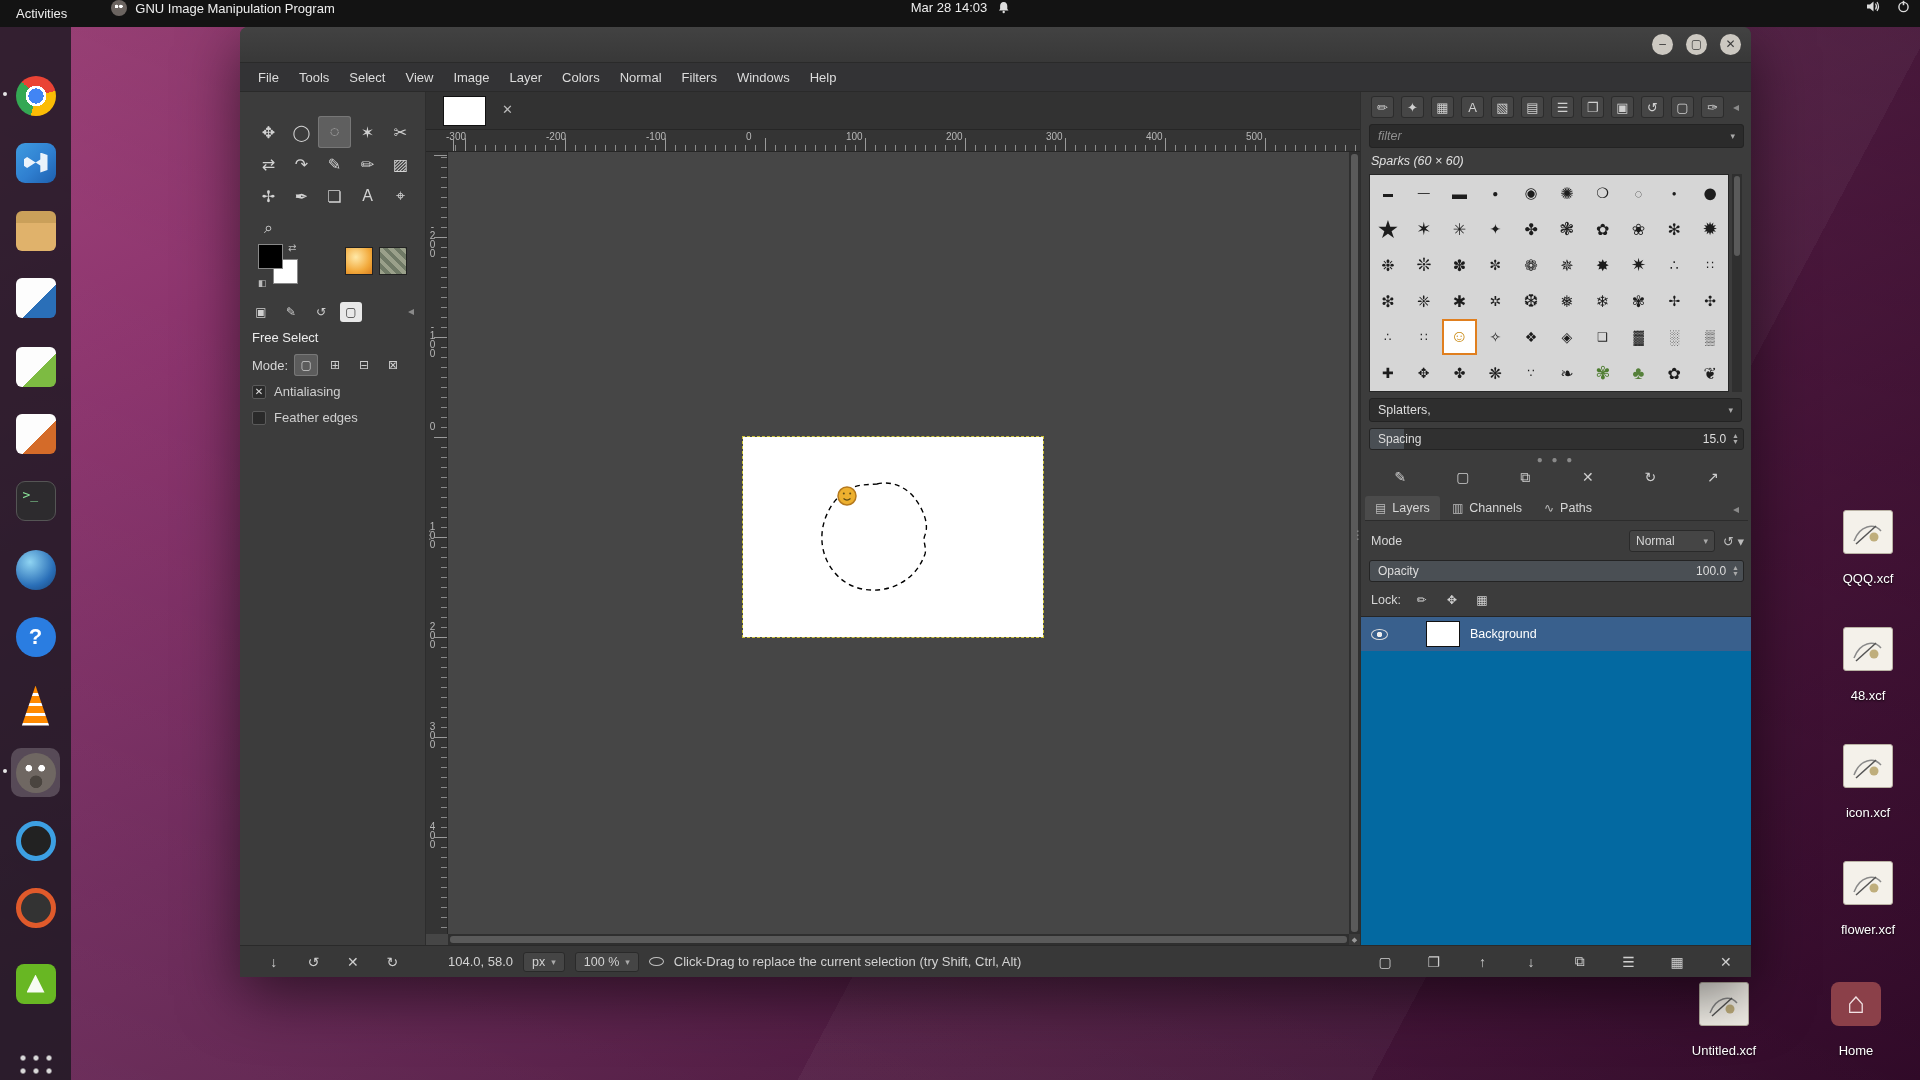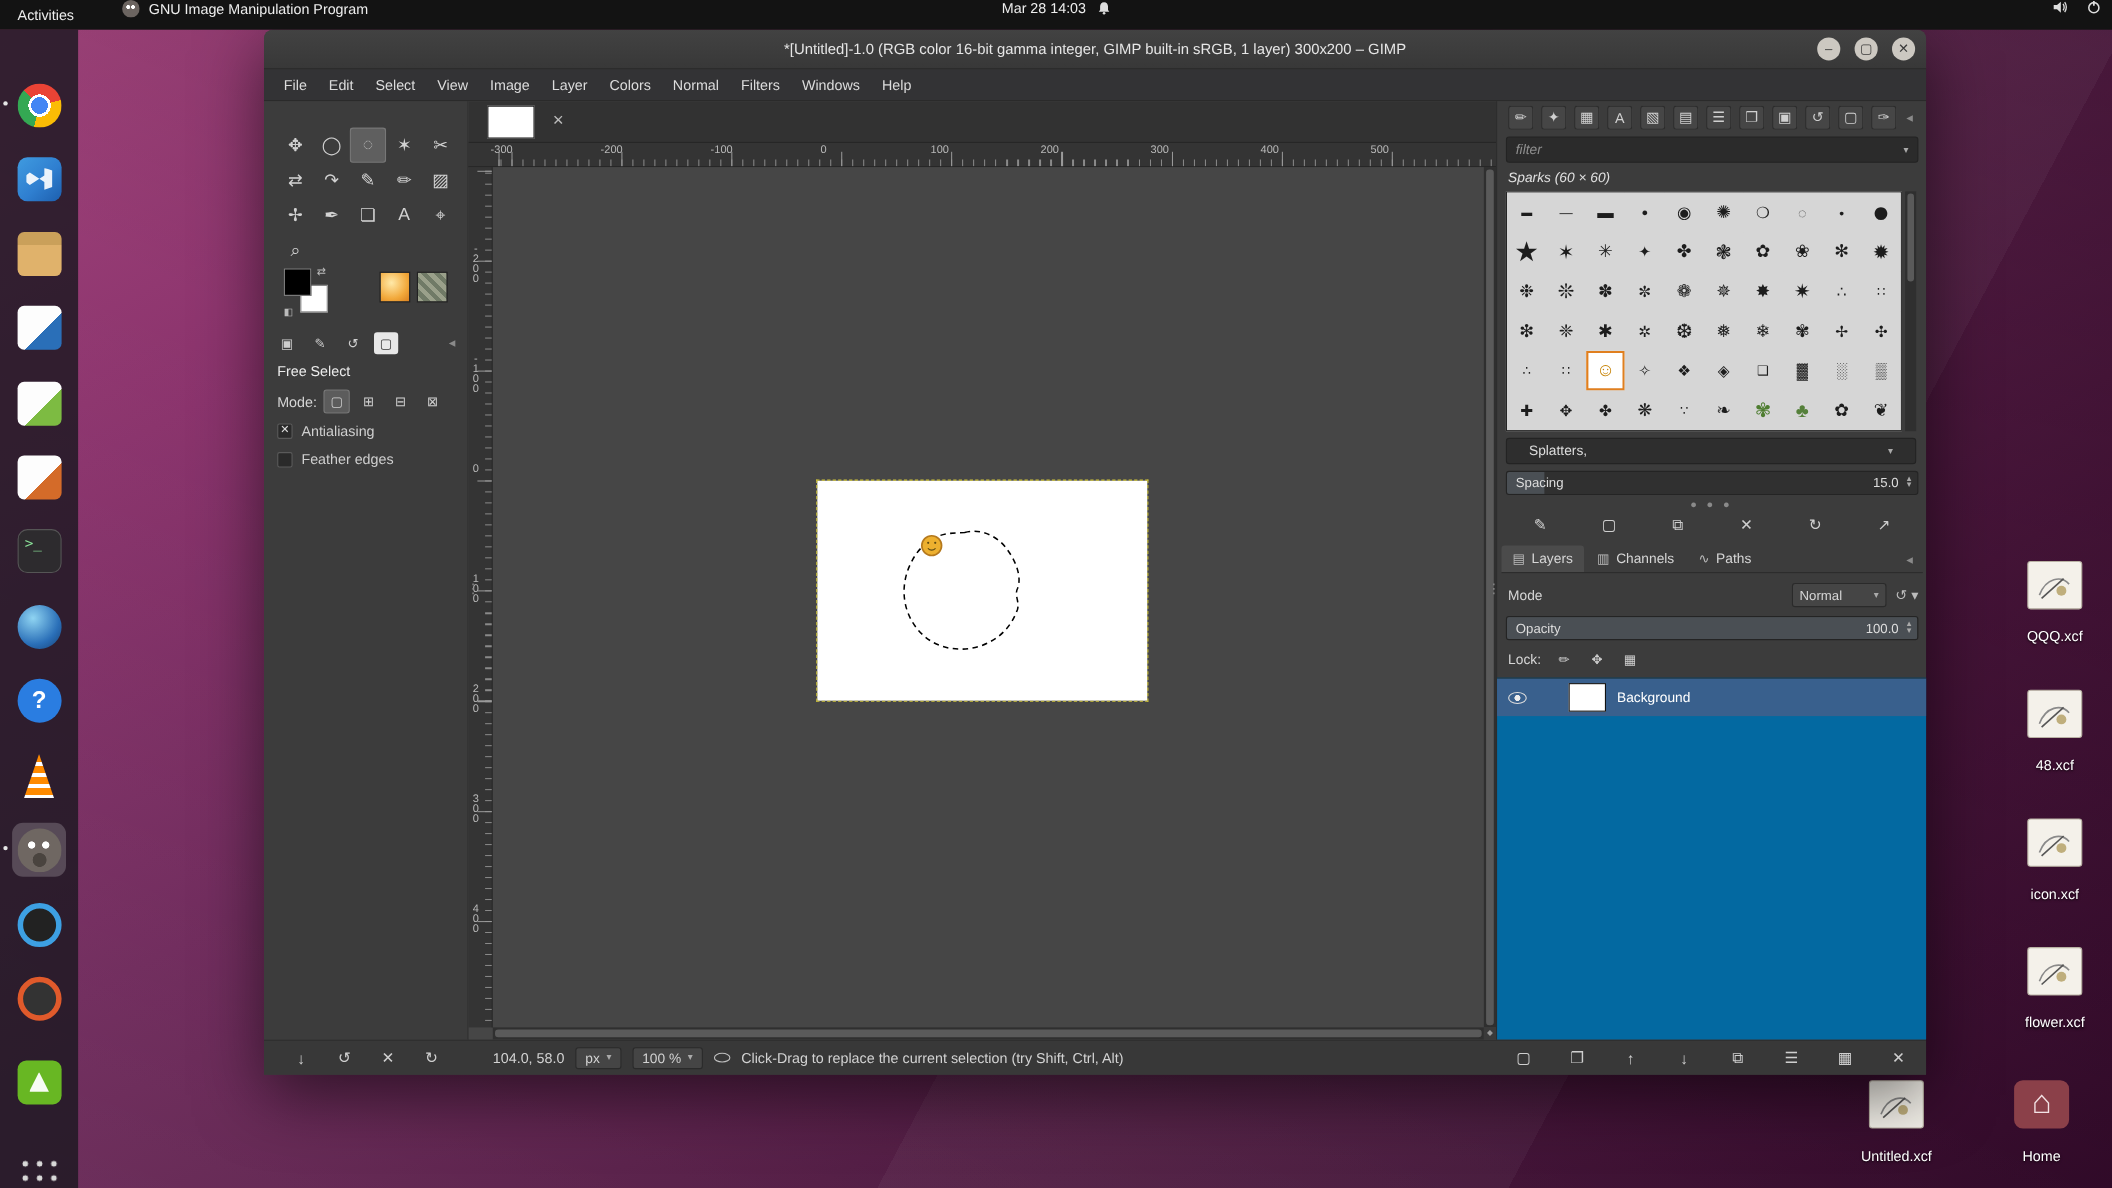--- a/index.html
+++ b/index.html
@@ -171,21 +171,21 @@
     border:1px solid #232323; border-radius:3px; display:flex; align-items:center; padding:0 8px; }
   .filter-text { font-style:italic; color:#8f8f8f; font-size:12.5px; flex:1; }
   .brush-name { position:absolute; left:10px; top:62px; font-style:italic; color:#e0e0e0; font-size:12.5px; }
   .brush-grid { position:absolute; left:8px; top:82px; width:360px; height:218px; background:#d6d6d6;
     border:1px solid #262626; display:grid; grid-template-columns:repeat(10,1fr); grid-auto-rows:36px; overflow:hidden; }
   .bcell { display:flex; align-items:center; justify-content:center; color:#1d1d1d; background:#d6d6d6; }
   .bcell.sel { background:#fff; box-shadow:inset 0 0 0 2px #e07f1f; }
   .bgrid-scroll { position:absolute; left:371px; top:82px; width:10px; height:218px; background:#2f2f2f; }
   .bgrid-scroll .thumb { position:absolute; left:2px; top:2px; width:6px; height:80px; background:#5a5a5a; border-radius:3px; }
   .collection-row { position:absolute; left:8px; top:306px; width:373px; height:24px; background:#2e2e2e;
-    border:1px solid #232323; border-radius:3px; display:flex; align-items:center; padding:0 20px; color:#ddd; font-size:12.5px; }
+    border:1px solid #232323; border-radius:3px; display:flex; align-items:center; padding:0 8px; color:#ddd; font-size:12.5px; }
   .collection-row .caret { margin-left:auto; }
   .spin-scale { position:relative; height:22px; background:#303030; border:1px solid #242424; border-radius:3px;
     overflow:hidden; display:flex; align-items:center; }
   .spin-fill { position:absolute; left:0; top:0; bottom:0; background:#4a4f54; }
   .ss-label { position:relative; padding-left:8px; font-size:12px; color:#ddd; }
   .ss-value { position:relative; margin-left:auto; padding-right:6px; font-size:12px; color:#ddd; }
   .spinners { position:relative; display:flex; flex-direction:column; padding-right:4px; color:#aaa; font-size:7px; line-height:6px; }
   .spacing-row { position:absolute; left:8px; top:336px; width:375px; }
   .handle-dots { position:absolute; left:0; width:100%; text-align:center; color:#8a8a8a; font-size:10px; letter-spacing:3px; }
   .brush-actions { position:absolute; left:8px; top:372px; width:375px; display:flex; justify-content:space-around; }
@@ -346,31 +346,30 @@
       </div>
       <div class="desktop-icon" style="left: 1814px; top: 982px;">
         <div class="thumb-home">⌂</div>
         <div class="dlabel">Home</div>
       </div>
     </div>
 
   <div class="gimp-window">
 
     <div class="titlebar">
-      <div class="title-text">*[Untitled]-1.0 (RGB color 16-bit gamma integer, GIMP built-in sRGB, 1 layer) 300x200 – GIMP</div>
       <div class="win-btns">
         <div class="win-btn">–</div>
         <div class="win-btn">▢</div>
         <div class="win-btn">✕</div>
       </div>
     </div>
 
     <div class="menubar">
         <span class="menu-item">File</span>
-        <span class="menu-item">Edit</span>
+        <span class="menu-item">Tools</span>
         <span class="menu-item">Select</span>
         <span class="menu-item">View</span>
         <span class="menu-item">Image</span>
         <span class="menu-item">Layer</span>
         <span class="menu-item">Colors</span>
         <span class="menu-item">Normal</span>
         <span class="menu-item">Filters</span>
         <span class="menu-item">Windows</span>
         <span class="menu-item">Help</span>
       </div>

